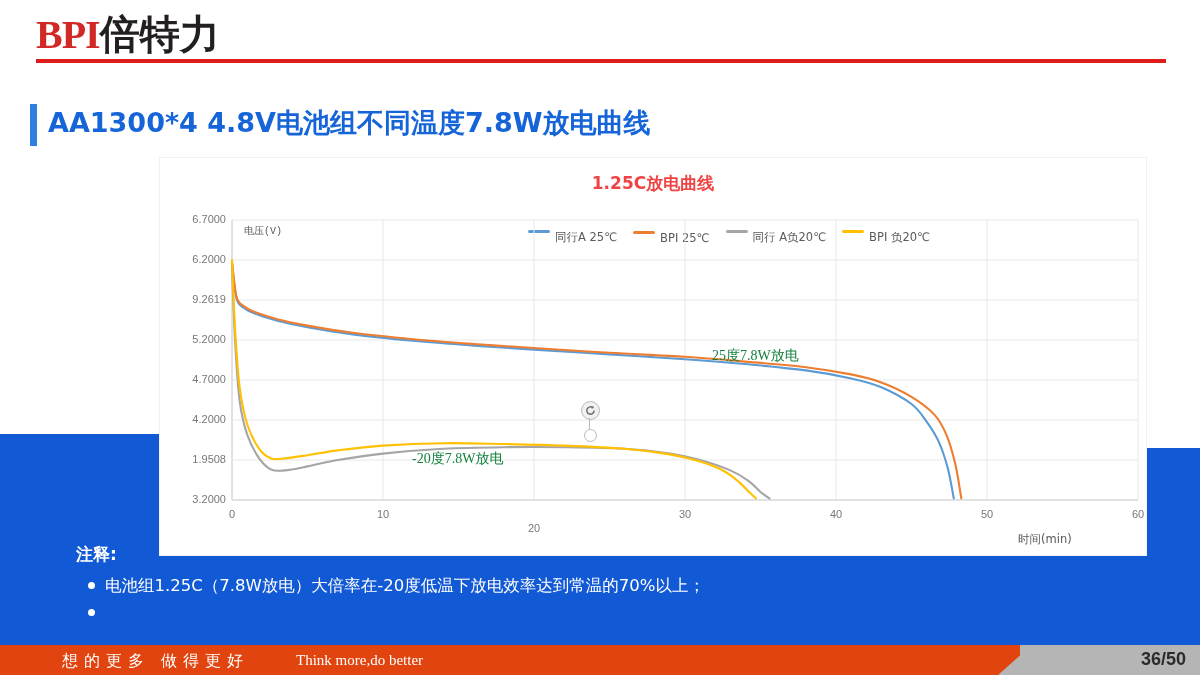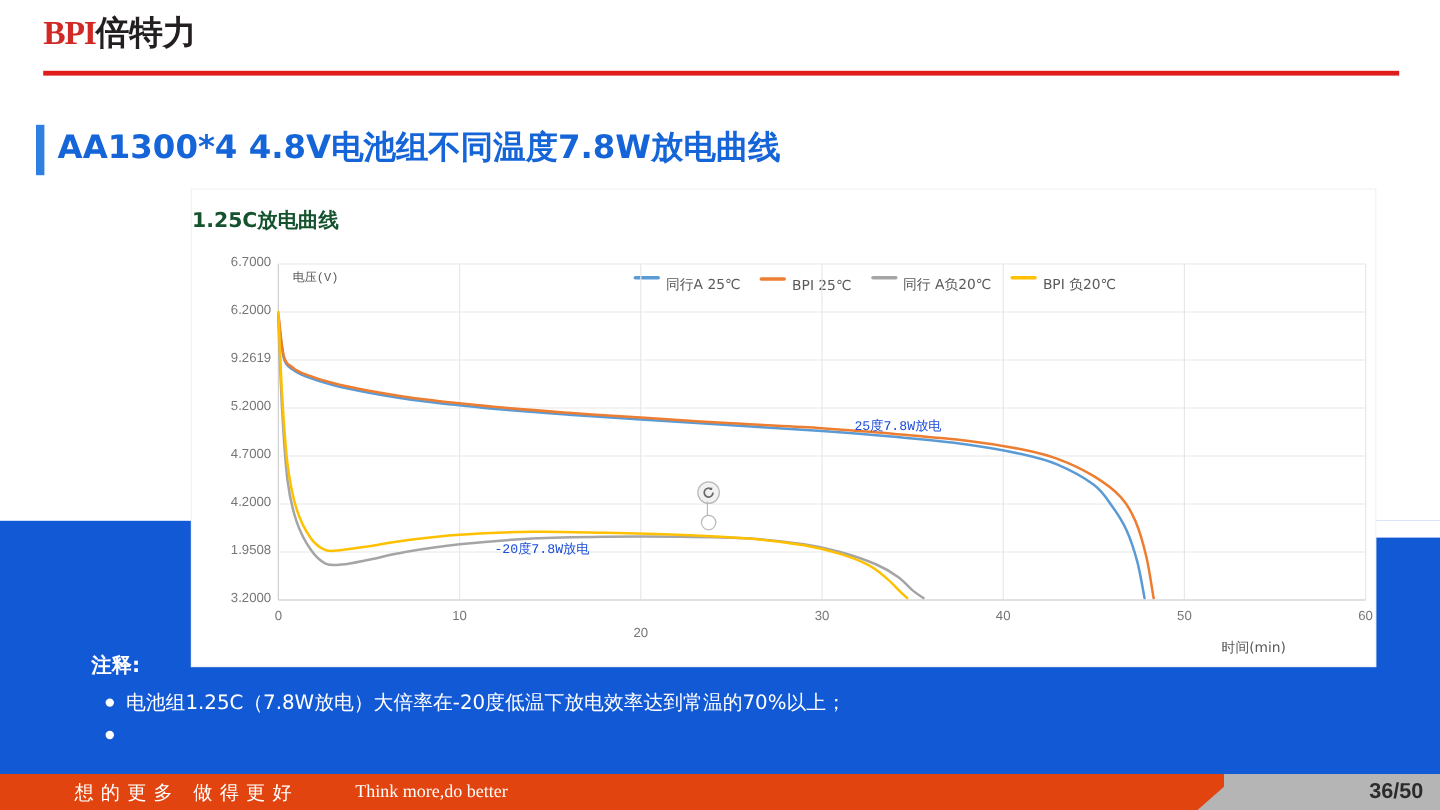--- a/index.html
+++ b/index.html
@@ -5,59 +5,59 @@
   html,body{margin:0;padding:0;}
   body{
     width:1200px;height:675px;overflow:hidden;position:relative;
     background:#ffffff;
     font-family:"Liberation Sans","DejaVu Sans",sans-serif;
   }
   .slide{position:absolute;inset:0;}
 
   
   .logo-wrap{position:absolute;left:36px;top:14px;}
-  .logo-text{font-size:28px;font-weight:bold;letter-spacing:-1px;line-height:1;}
+  .logo-text{font-size:40px;font-weight:bold;letter-spacing:-1px;line-height:1;}
   .logo-bpi{color:#d12a26;font-family:"Liberation Serif","DejaVu Serif",serif;font-weight:bold;}
   .logo-cn{color:#231f20;font-family:"DejaVu Sans",sans-serif;font-weight:bold;letter-spacing:0px;}
   .logo-rule{position:absolute;left:36px;top:59px;width:1130px;height:4px;background:#e01d1d;}
 
   
   .title-bar{position:absolute;left:30px;top:104px;width:7px;height:42px;background:#2f7fe0;}
   .title-text{position:absolute;left:48px;top:105px;font-size:27px;font-weight:bold;color:#1565d8;
               font-family:"DejaVu Sans",sans-serif;white-space:nowrap;}
 
   
   .blue-panel{position:absolute;left:0;top:434px;width:1200px;height:211px;background:#1259d6;}
   .blue-notch{position:absolute;left:1090px;top:434px;width:110px;height:14px;background:#ffffff;}
 
   
   .chart-card{position:absolute;left:160px;top:158px;width:986px;height:397px;background:#ffffff;
               box-shadow:0 0 0 1px #f2f2f2;}
-  .chart-title{position:absolute;left:0;right:0;top:14px;font-size:17px;font-weight:bold;
-               color:#14532d;font-family:"DejaVu Sans",sans-serif;}
+  .chart-title{position:absolute;left:0;right:0;top:14px;text-align:center;font-size:17px;font-weight:bold;
+               color:#ef4444;font-family:"DejaVu Sans",sans-serif;}
 
   
   .legend{position:absolute;left:368px;top:72px;display:flex;align-items:center;gap:16px;}
   .leg{display:flex;gap:5px;font-size:11.5px;color:#5a5a5a;
        font-family:"DejaVu Sans",sans-serif;white-space:nowrap;}
   .leg i{display:inline-block;width:22px;height:3px;border-radius:2px;}
 
   
   .plot-wrap{position:absolute;left:0;top:0;width:986px;height:397px;}
   .axis-label-y{position:absolute;left:84px;top:66px;font-size:10px;color:#595959;
                 font-family:Liberation Mono, monospace;}
   .axis-label-x{position:absolute;left:858px;top:374px;font-size:11.5px;color:#595959;
                 font-family:"DejaVu Sans",sans-serif;}
   .ytick{position:absolute;right:0;font-size:11px;color:#777;text-align:right;width:52px;
          transform:translateY(-7px);font-family:"Liberation Sans",sans-serif;}
   .ytick-col{position:absolute;left:14px;top:0;width:52px;height:397px;}
   .xtick{position:absolute;font-size:11px;color:#777;text-align:center;width:30px;
          transform:translateX(-15px);font-family:"Liberation Sans",sans-serif;}
 
-  .ann{position:absolute;font-size:11px;color:#1d4ed8;font-family:Liberation Mono, monospace;
+  .ann{position:absolute;font-size:14px;color:#15803d;font-family:Liberation Serif, serif;
        white-space:nowrap;}
   .ann-25{left:552px;top:189px;}
   .ann-m20{left:252px;top:292px;}
 
   
   .rot-handle{position:absolute;left:421px;top:243px;}
   .rot-circle{width:17px;height:17px;border-radius:50%;background:#f1f1f1;border:1px solid #b9b9b9;
               display:flex;align-items:center;justify-content:center;}
   .rot-stem{position:absolute;left:8px;top:17px;width:1px;height:12px;background:#b9b9b9;}
   .rot-dot{position:absolute;left:3px;top:28px;width:11px;height:11px;border-radius:50%;

